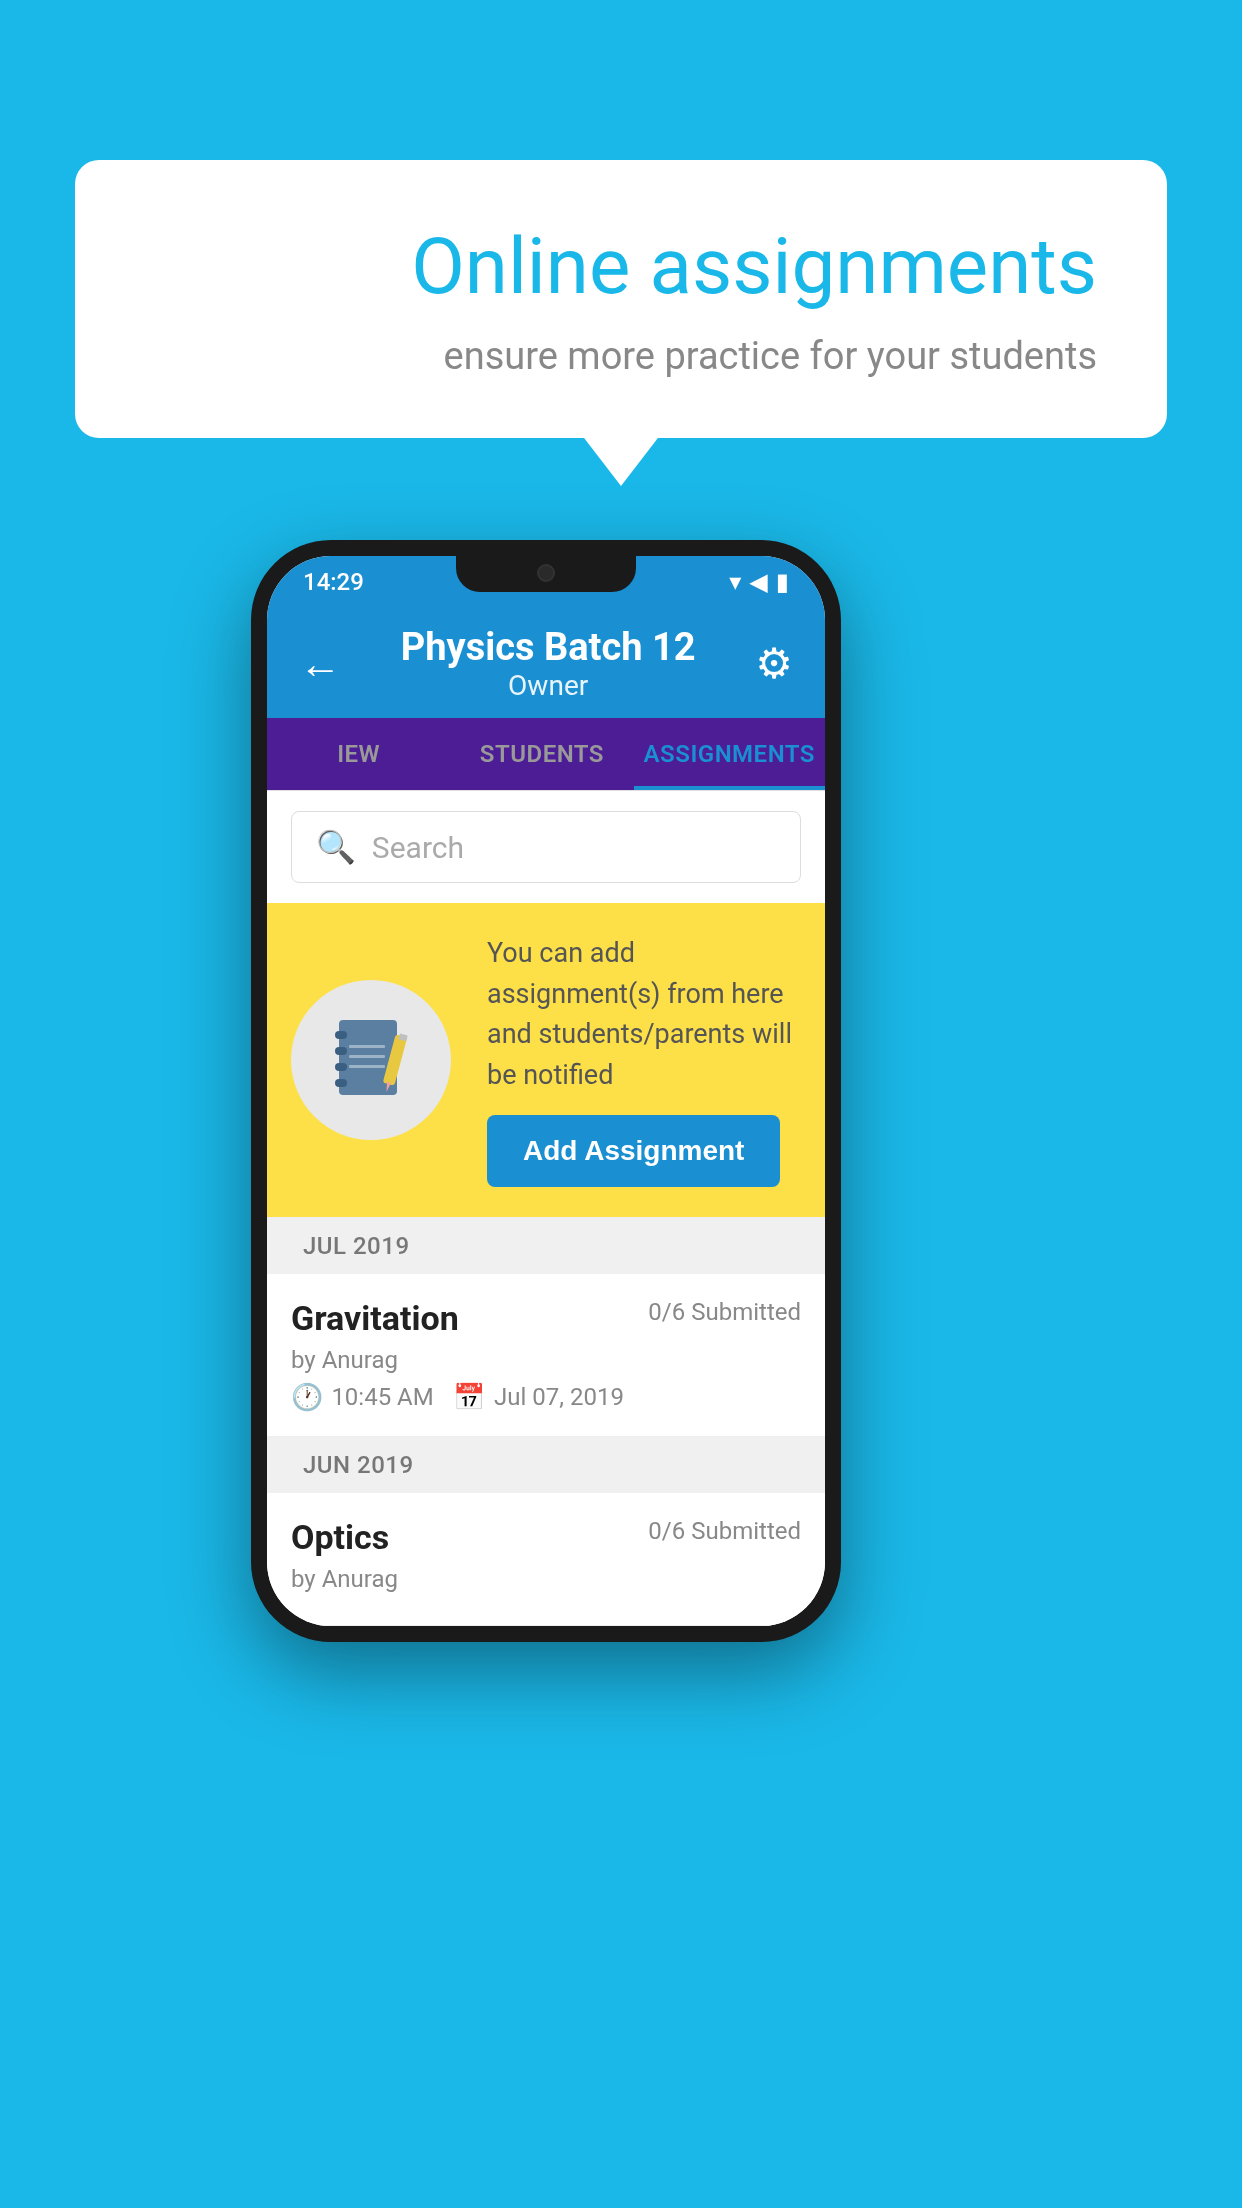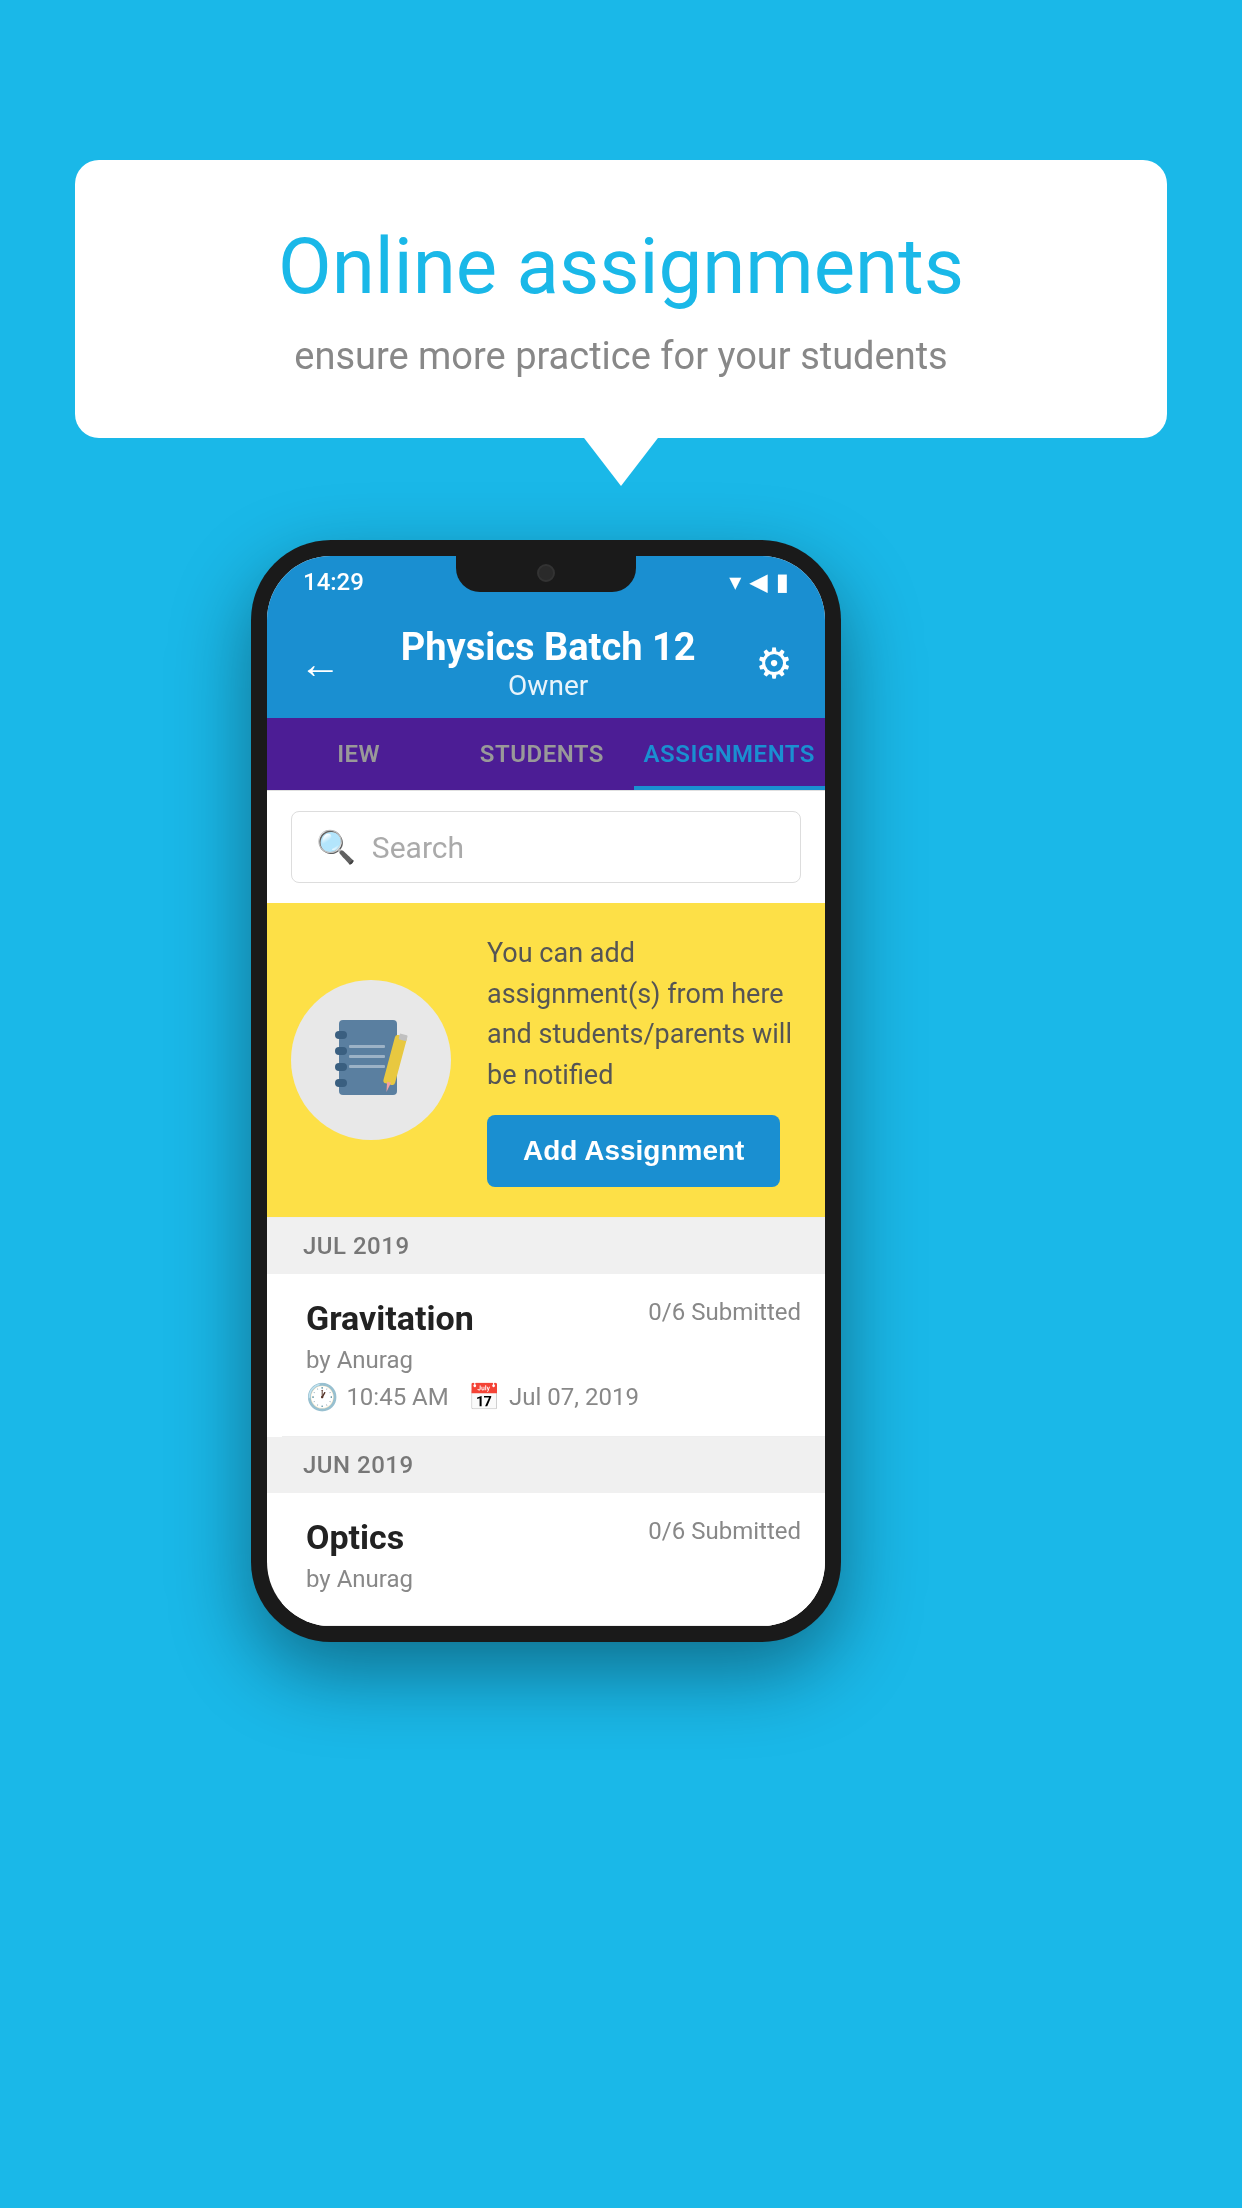--- a/index.html
+++ b/index.html
@@ -18,21 +18,21 @@
       position: absolute;
       top: 160px;
       left: 75px;
       right: 75px;
     }
 
     .speech-bubble {
       background: white;
       border-radius: 24px;
       padding: 60px 70px;
-      text-align: center;
+      text-align: right;
       position: relative;
     }
 
     .speech-bubble::after {
       content: '';
       position: absolute;
       bottom: -48px;
       left: 50%;
       transform: translateX(-50%);
       width: 0;
@@ -272,21 +272,20 @@
       color: #777;
       font-weight: 500;
       letter-spacing: 0.5px;
     }
 
     
     .assignment-item {
       background: white;
       padding: 24px 24px;
       border-bottom: 1px solid #eee;
-      margin-left: 15px;
     }
 
     .assignment-row1 {
       display: flex;
       justify-content: space-between;
       align-items: flex-start;
       margin-bottom: 8px;
     }
 
     .assignment-name {

